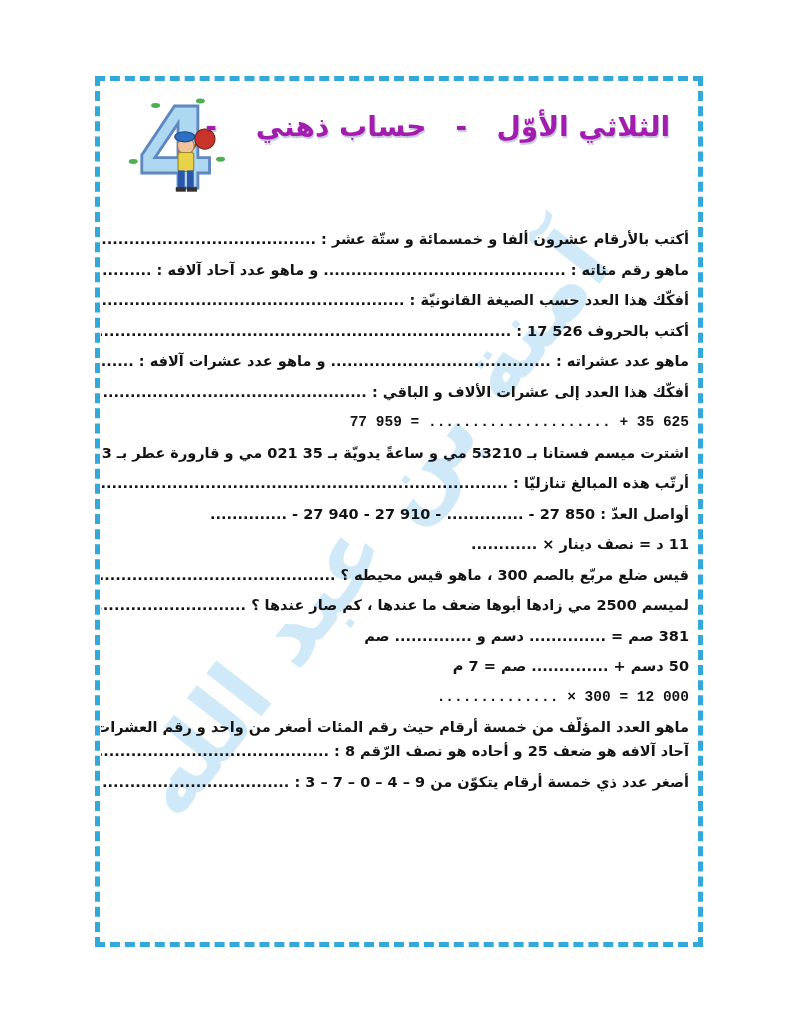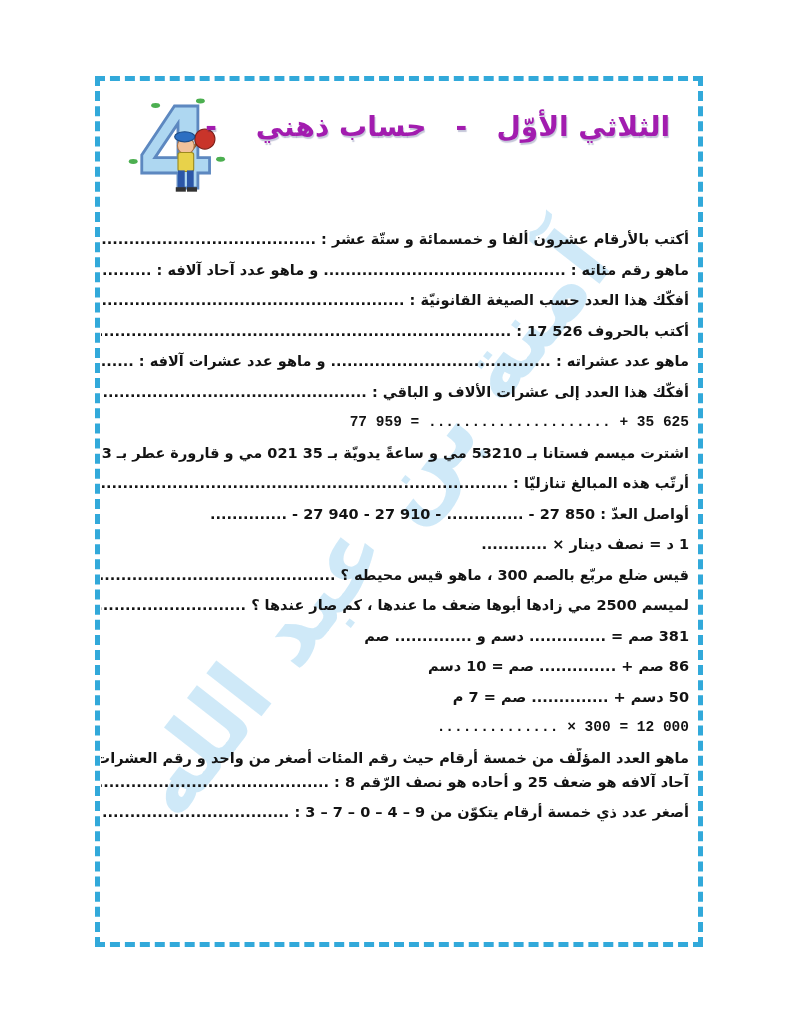--- a/index.html
+++ b/index.html
@@ -69,23 +69,22 @@
   <div class="q">أكتب بالأرقام عشرون ألفا و خمسمائة و ستّة عشر : ....................................................................................................</div>
   <div class="q">ماهو رقم مئاته : ............................................ و ماهو عدد آحاد آلافه : ....................................................................................................</div>
   <div class="q">أفكّك هذا العدد حسب الصيغة القانونيّة : ....................................................................................................</div>
   <div class="q">أكتب بالحروف ⁦17 526⁩ : ....................................................................................................</div>
   <div class="q">ماهو عدد عشراته : ........................................ و ماهو عدد عشرات آلافه : ....................................................................................................</div>
   <div class="q">أفكّك هذا العدد إلى عشرات الألاف و الباقي : ....................................................................................................</div>
   <div class="q m">77 959 = ..................... + 35 625</div>
   <div class="q">اشترت ميسم فستانا بـ 53210 مي و ساعةً يدويّة بـ ⁦021 35⁩ مي و قارورة عطر بـ ⁦520 23⁩ مي .</div>
   <div class="q">أرتّب هذه المبالغ تنازليّا : ....................................................................................................</div>
   <div class="q">أواصل العدّ : ⁦27 850⁩ - .............. - ⁦27 910⁩ - ⁦27 940⁩ - ..............</div>
-  <div class="q">1 د = نصف دينار × ............</div>
+  <div class="q">11 د = نصف دينار × ............</div>
   <div class="q">قيس ضلع مربّع بالصم 300 ، ماهو قيس محيطه ؟ ....................................................................................................</div>
   <div class="q">لميسم 2500 مي زادها أبوها ضعف ما عندها ، كم صار عندها ؟ ....................................................................................................</div>
   <div class="q">381 صم = .............. دسم و .............. صم</div>
-  <div class="q">86 صم + .............. صم = 10 دسم</div>
   <div class="q">50 دسم + .............. صم = 7 م</div>
   <div class="q m">.............. × 300 = 12 000</div>
   <div class="q tight">ماهو العدد المؤلّف من خمسة أرقام حيث رقم المئات أصغر من واحد و رقم العشرات أكبر من 8 و عدد</div>
   <div class="q">آحاد آلافه هو ضعف 25 و أحاده هو نصف الرّقم 8 : ....................................................................................................</div>
   <div class="q">أصغر عدد ذي خمسة أرقام يتكوّن من ⁦3 – 7 – 0 – 4 – 9⁩ : ....................................................................................................</div>
 </div>
 
 </body></html>

